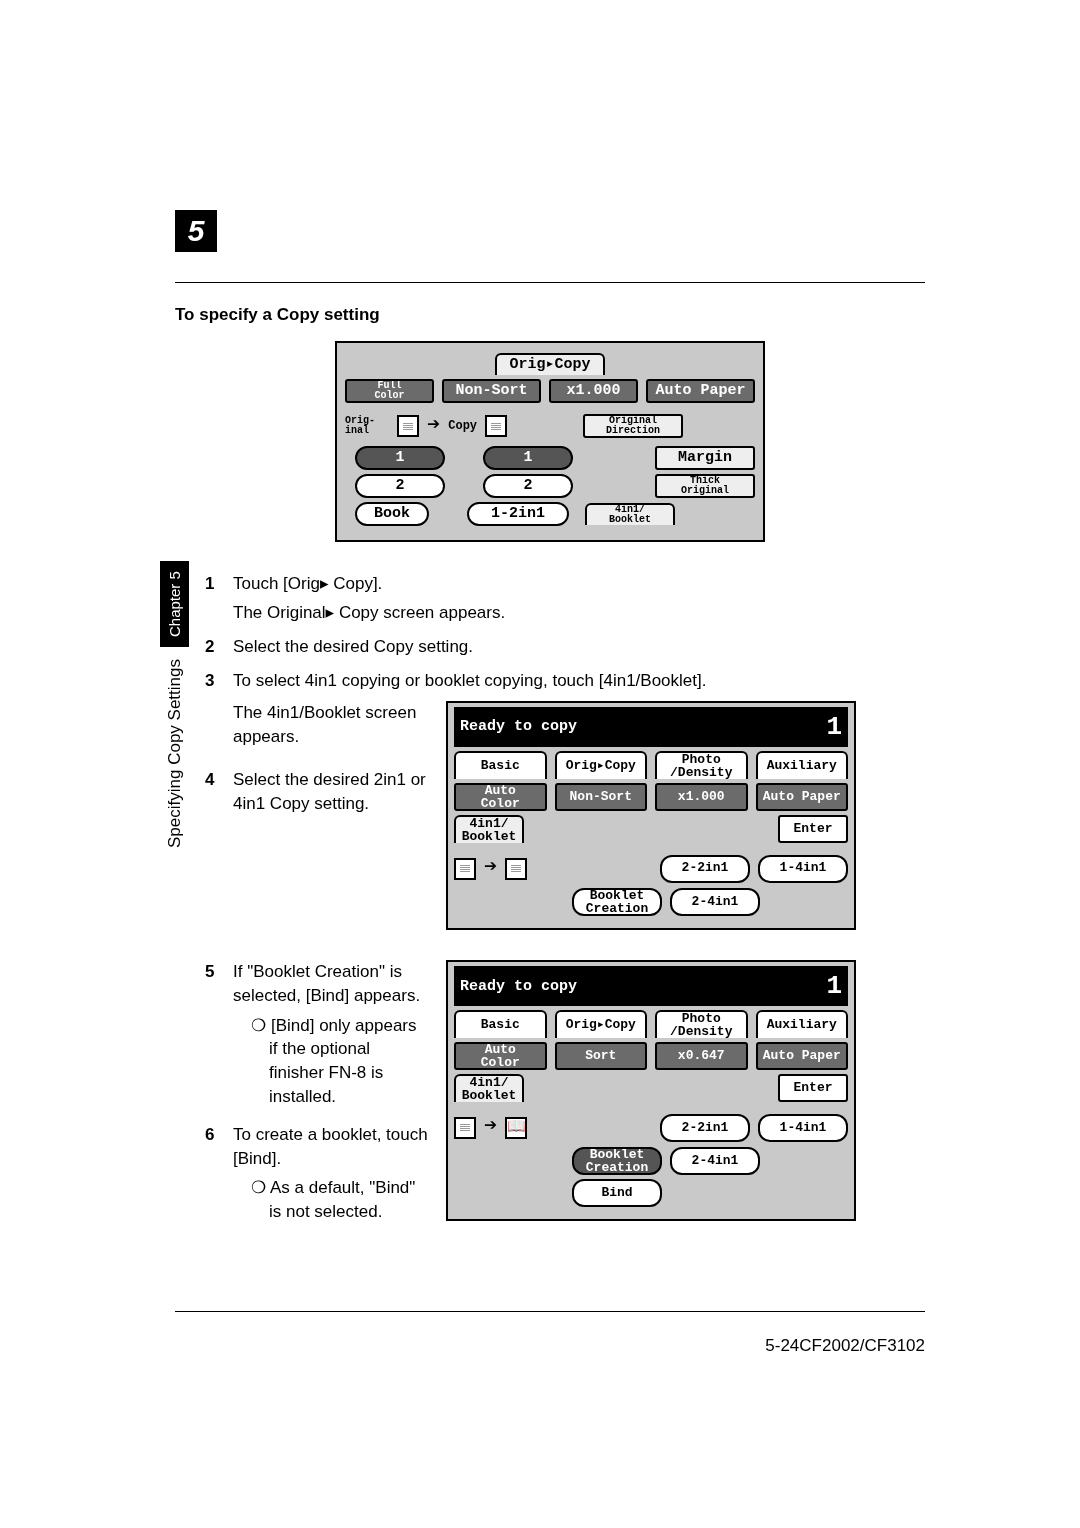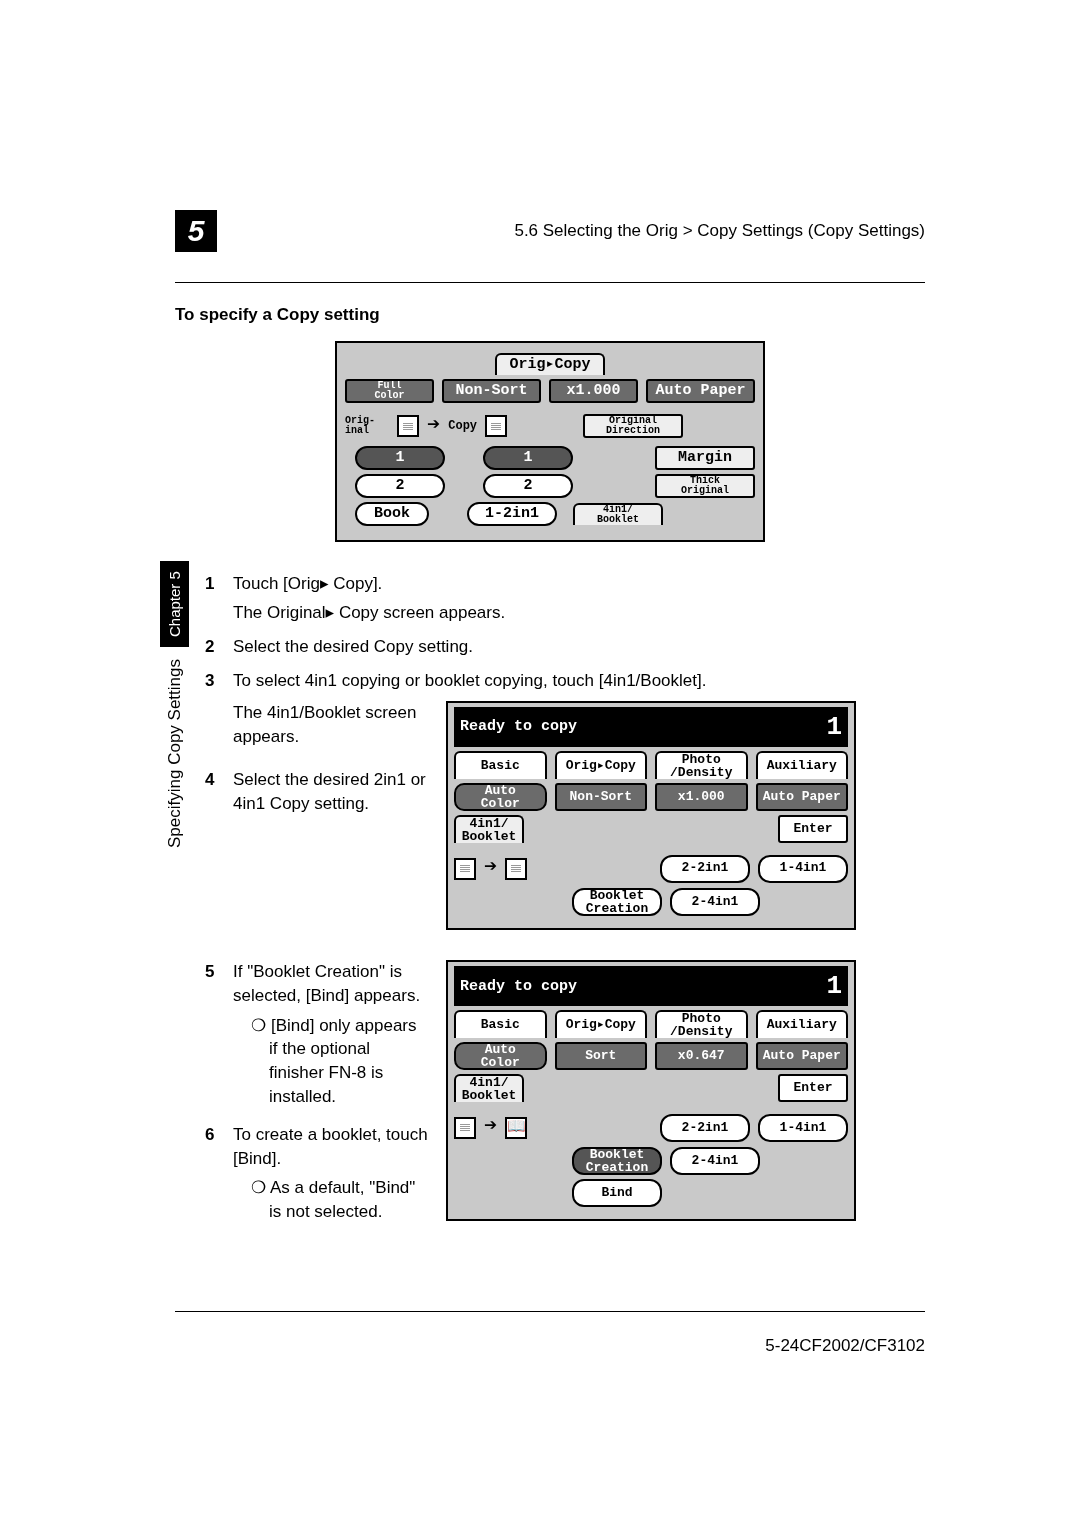--- a/index.html
+++ b/index.html
@@ -69,28 +69,27 @@
   .title-bar { background: #000; color: #fff; padding: 2px 6px; display: flex; justify-content: space-between; align-items: center; font-size: 15px; }
   .title-bar .big { font-size: 26px; }
   .icon-sq { width: 22px; height: 22px; border: 2px solid #000; display: inline-flex; align-items: center; justify-content: center; background: #fff; }
   .lines { display: inline-block; width: 10px; }
   .lines span { display: block; height: 1px; background: #999; margin: 1px 0; }
   .flex1 { flex: 1; }
   .gap-lg { width: 60px; }
   .p2 .row .cell { height: 28px; font-size: 13px; }
   .p2 .tabrow .cell { flex: 1; }
   .p2 .btmrow { margin-top: 10px; }
-  .tinycell { font-size: 10px; line-height:1;border-radius:10px; }
+  .tinycell { font-size: 10px; line-height:1; }
 </style>
 </head>
 <body>
 
 <div class="header-row">
   <div class="chapter-badge">5</div>
-  <div class="header-title">5.6 Selecting the Orig &gt; Copy Settings (Copy Settings)</div>
 </div>
 <hr class="hrule">
 
 <div class="section-title">To specify a Copy setting</div>
 
 <div class="panel p1">
   <div class="row" style="justify-content:center;">
     <div class="cell light tab" style="width:110px;">Orig▸Copy</div>
   </div>
   <div class="row">
@@ -133,21 +132,21 @@
   </div>
   <div class="row">
     <div class="cell rounded" style="width:90px;margin-left:10px;">2</div>
     <div class="cell rounded" style="width:90px;margin-left:30px;">2</div>
     <span class="flex1"></span>
     <div class="cell light t-small" style="width:100px;white-space:pre;">Thick
 Original</div>
   </div>
   <div class="row">
     <div class="cell rounded" style="width:74px;margin-left:10px;">Book</div>
-    <div class="cell rounded" style="width:90px;margin-left:30px;">1-2in1</div>
+    <div class="cell rounded" style="width:102px;margin-left:30px;">1-2in1</div>
     <div class="cell light t-small tab" style="width:90px;margin-left:8px;white-space:pre;">4in1/
 Booklet</div>
   </div>
 </div>
 
 <ol class="steps">
   <li>
     <span class="num">1</span>
     <div class="body">
       <span>Touch [Orig</span><span>▸ </span><span>Copy].</span>

